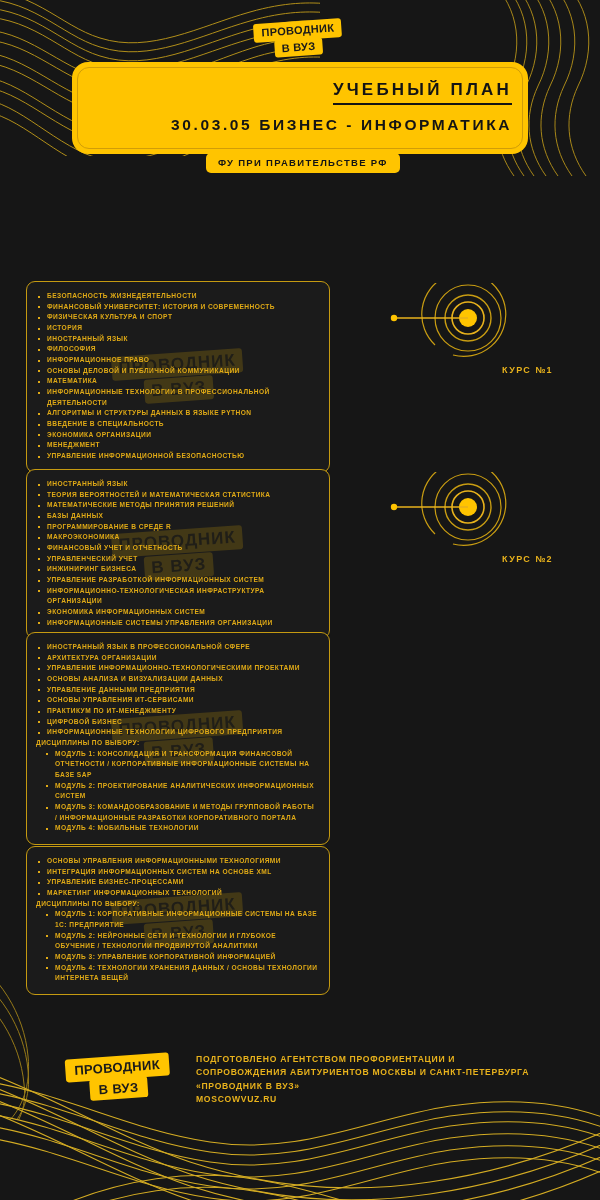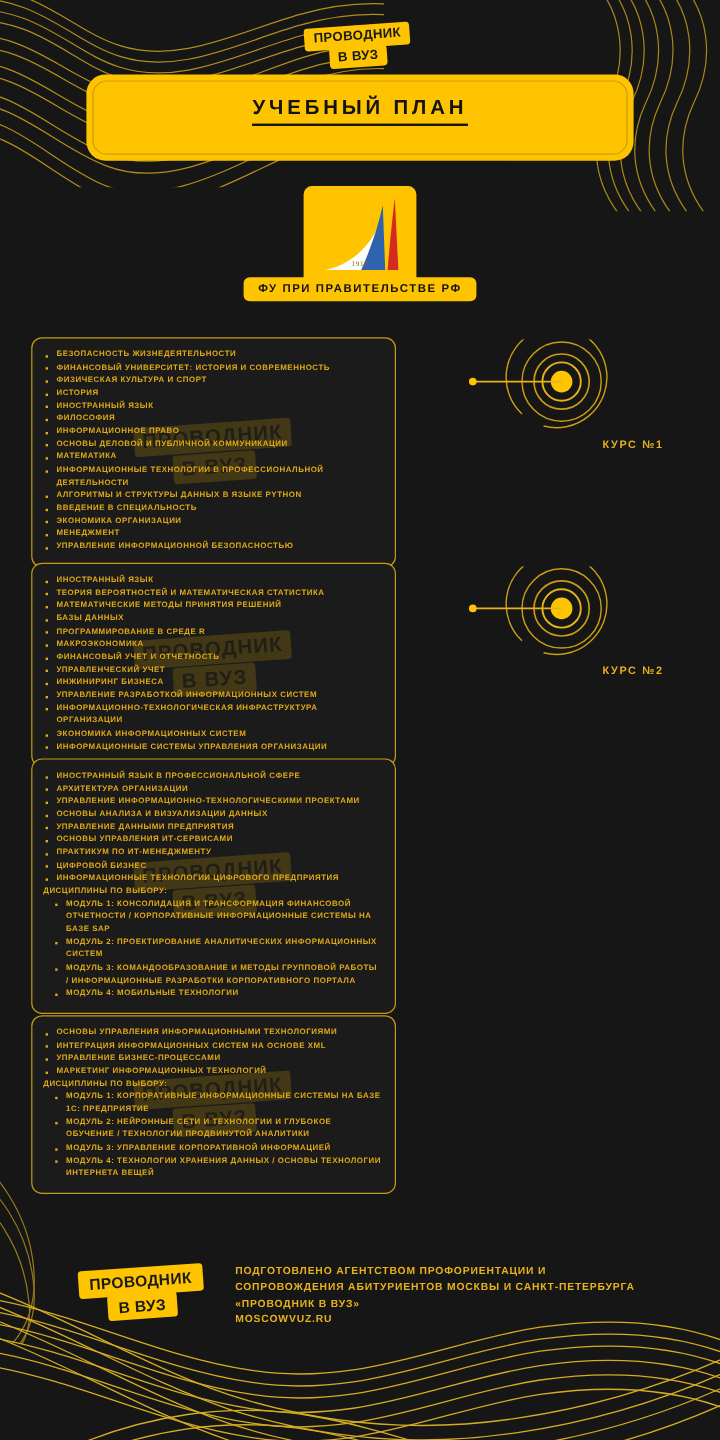--- a/index.html
+++ b/index.html
@@ -91,21 +91,21 @@
     background: #FFC400;
     border-radius: 16px;
     padding: 5px;
     box-sizing: border-box;
     z-index: 5;
   }
   .header-inner {
     border: 1px solid #d19d08;
     border-radius: 12px;
     padding: 12px 10px 13px;
-    text-align: center;
+    text-align: right;
   }
   .header-title {
     color: #141414;
     font-size: 17px;
     font-weight: bold;
     letter-spacing: 3.2px;
     padding-bottom: 3px;
     border-bottom: 2px solid #141414;
     display: inline-block;
     margin-bottom: 10px;
@@ -120,22 +120,22 @@
   }
 
   
   .logo-wrap {
     position: absolute;
     left: 206px;
     top: 155px;
     width: 188px;
     z-index: 4;
     display: flex;
-    flex-direction: column;
-    align-items: center;
+    flex-direction: row;
+    align-items: flex-start;
   }
   .logo-shield {
     width: 94px;
     height: 78px;
     background: #FFC400;
     border-radius: 7px 7px 0 0;
     position: relative;
     overflow: hidden;
   }
   .logo-plate {
@@ -320,20 +320,21 @@
   </div>
 
   <div class="brand-badge brand-top">
     <div class="bline b1">ПРОВОДНИК</div>
     <div class="bline b2">В ВУЗ</div>
   </div>
 
   <div class="header-plate">
     <div class="header-inner">
       <div class="header-title">УЧЕБНЫЙ ПЛАН</div>
+      <div class="header-sub2">30.03.05 БИЗНЕС - ИНФОРМАТИКА</div>
     </div>
   </div>
 
   <div class="logo-wrap">
     <div class="logo-shield">
       <svg width="94" height="78" viewBox="0 0 94 78">
         <path d="M18 70 C38 66 54 52 62 34 L64 70 Z" fill="#ffffff"></path>
         <path d="M48 70 C56 52 62 34 66 16 L68 70 Z" fill="#2E63B0"></path>
         <path d="M70 70 C72 46 74 26 76 10 L79 70 Z" fill="#D42A22"></path>
         <text x="40" y="67" font-family="'Liberation Serif', serif" font-size="6" fill="#8a6a12" letter-spacing="0.5">1919</text>

